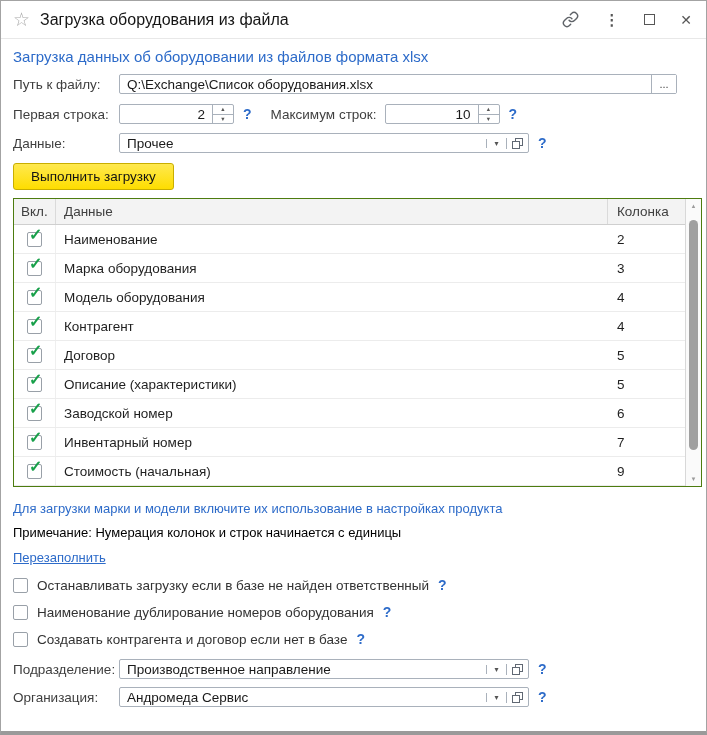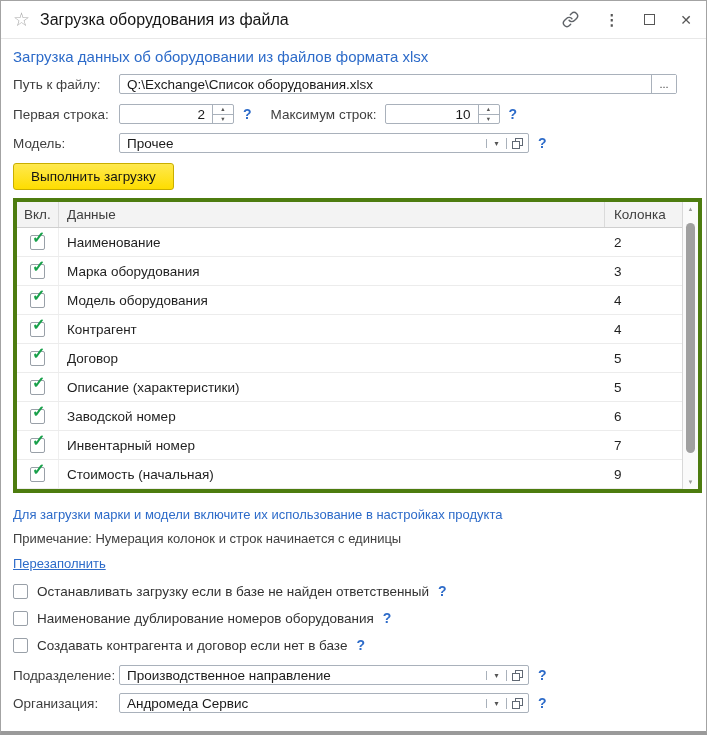--- a/index.html
+++ b/index.html
@@ -58,21 +58,21 @@
   .row-path  { margin-top:9px; }
   .row-nums  { margin-top:10px; }
   .row-group { margin-top:9px; }
 
   .run-btn { margin-top:10px; height:27px; padding:0 17px;
     background:linear-gradient(#ffe94f,#fedd00); border:1px solid #c9ae00; border-radius:3px;
     font-family:"Liberation Sans",sans-serif; font-size:13.5px; color:#141414; cursor:pointer; }
 
   
   .table { margin-top:8px; position:relative; width:689px;
-    border:4px solid #4d7c0f; background:#fff; }
+    border:1px solid #4d7c0f; background:#fff; }
   .thead { display:flex; height:26px; background:#f3f3f3;
     border-bottom:1px solid #cfcfcf; padding-right:16px; }
   .th { display:flex; align-items:center; font-size:13.5px; color:#404040; }
   .th-incl { width:42px; padding-left:7px; border-right:1px solid #dadada; }
   .th-data { flex:1; padding-left:8px; border-right:1px solid #dadada; }
   .th-col  { width:77px; padding-left:9px; }
   .trow { display:flex; height:29px; align-items:stretch;
     border-bottom:1px solid #ececec; padding-right:16px; }
   .trow:last-child { border-bottom:none; }
   .td-incl { width:42px; display:flex; align-items:center; justify-content:center;
@@ -89,21 +89,21 @@
 
   .scrollbar { position:absolute; top:0; right:0; bottom:0; width:16px;
     background:#fafafa; border-left:1px solid #d8d8d8; }
   .sb-up   { position:absolute; top:4px;   left:0; right:0; text-align:center; font-size:6px; color:#9b9b9b; cursor:pointer; }
   .sb-down { position:absolute; bottom:4px; left:0; right:0; text-align:center; font-size:6px; color:#9b9b9b; cursor:pointer; }
   .sb-thumb{ position:absolute; top:21px; left:3px; width:9px; height:230px;
     background:#a0a0a0; border-radius:5px; cursor:grab; }
 
   
   .note1 { margin-top:14px; font-size:13px; color:#2d6bc9; }
-  .note2 { margin-top:9px;  font-size:13px; color:#404040; }
+  .note2 { margin-top:9px;  font-size:13px; color:#000000; }
   .refill { margin-top:10px; font-size:13px; color:#2d6bc9; text-decoration:underline;
     cursor:pointer; display:inline-block; }
   .opt-row { display:flex; align-items:center; margin-top:11px; }
   .opt-row .cb { margin-right:9px; }
   .opt-label { font-size:13.5px; color:#333; }
   .row-dept { margin-top:12px; }
   .row-org  { margin-top:8px; }
 </style>
 </head>
 <body>
@@ -158,21 +158,21 @@
         <span class="spin">
           <span class="sb up">▴</span>
           <span class="sb">▾</span>
         </span>
       </div>
       <span class="help">?</span>
     </div>
 
     
     <div class="form-row row-group">
-      <span class="flabel">Модель:</span>
+      <span class="flabel">Данные:</span>
       <div class="field combo">
         <span class="field-text">Прочее</span>
         <span class="seg drop">▾</span>
         <span class="seg openbtn">
             <span class="ico-open"></span>
           </span>
       </div>
       <span class="help">?</span>
     </div>
 

